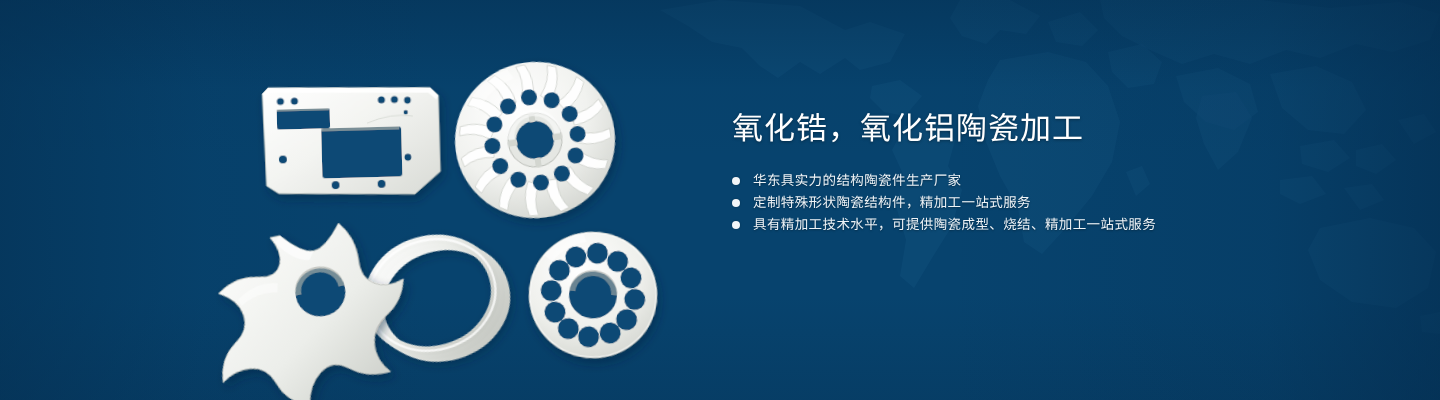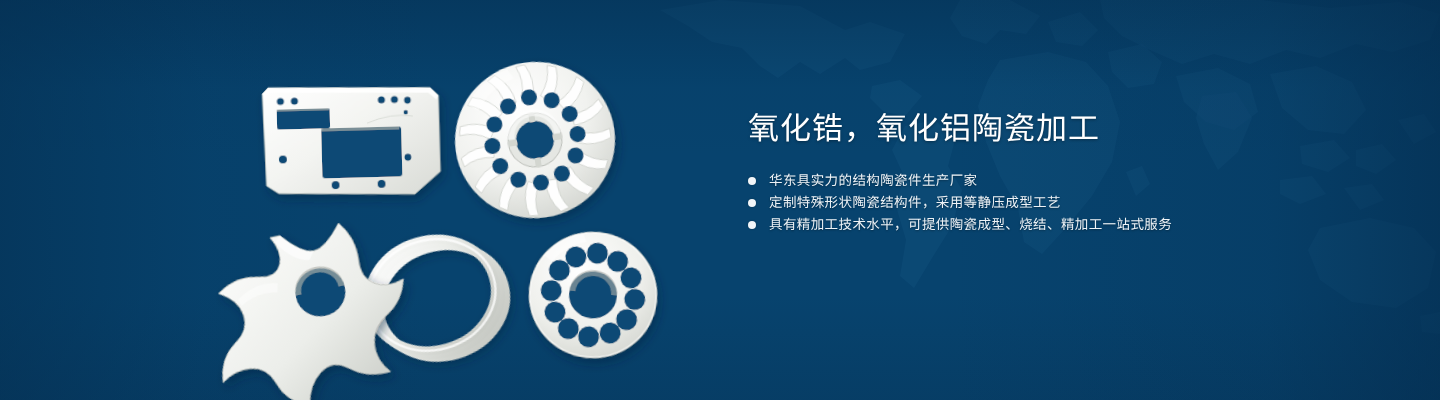--- a/index.html
+++ b/index.html
@@ -43,21 +43,21 @@
 
   
   .bg-map { position:absolute; inset:0; opacity:0.40; }
   .bg-map svg { width:100%; height:100%; display:block; }
 
   
   .parts { position:absolute; left:0; top:0; width:720px; height:400px; }
   .parts svg { position:absolute; left:0; top:0; width:720px; height:400px; display:block; }
 
   
-  .copy { position:absolute; left:748px; top:108px; width:620px; }
+  .copy { position:absolute; left:732px; top:108px; width:620px; }
 
   .headline {
     color:#ffffff;
     font-size:31px;
     line-height:42px;
     letter-spacing:1px;
     font-weight:400;
     white-space:nowrap;
     text-shadow:0 1px 3px rgba(0,0,0,0.35);
   }
@@ -309,21 +309,21 @@
     <ul class="bullets">
 
       <li class="bullet">
         <span class="bullet-dot"></span>
         <span class="bullet-text">华东具实力的结构陶瓷件生产厂家</span>
       </li>
 
 
       <li class="bullet">
         <span class="bullet-dot"></span>
-        <span class="bullet-text">定制特殊形状陶瓷结构件，采用等静压成型工艺</span>
+        <span class="bullet-text">定制特殊形状陶瓷结构件，精加工一站式服务</span>
       </li>
 
       <li class="bullet">
         <span class="bullet-dot"></span>
         <span class="bullet-text">具有精加工技术水平，可提供陶瓷成型、烧结、精加工一站式服务</span>
       </li>
 
     </ul>
   </div>
 

